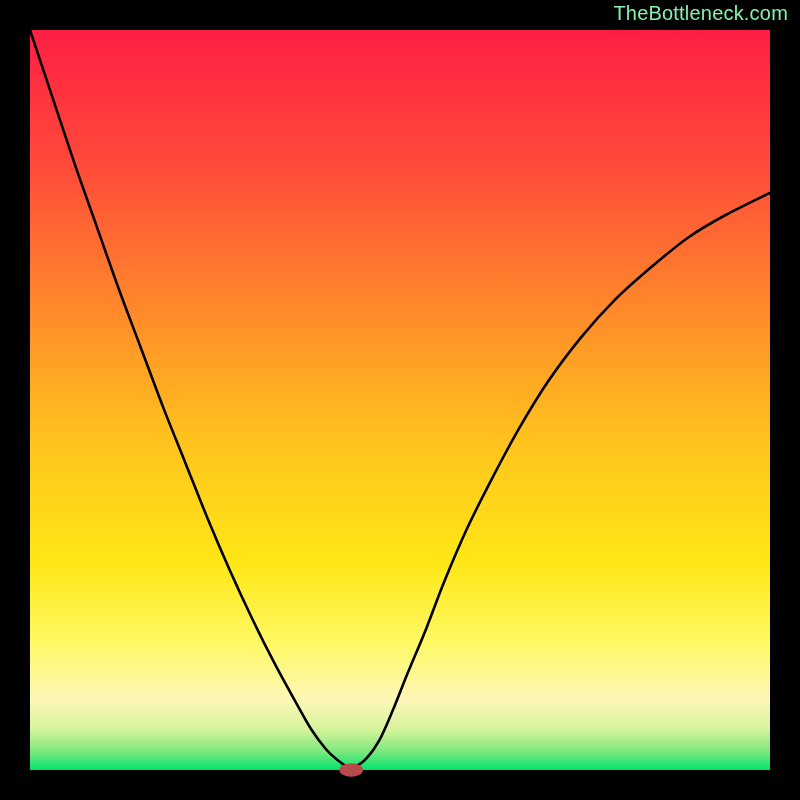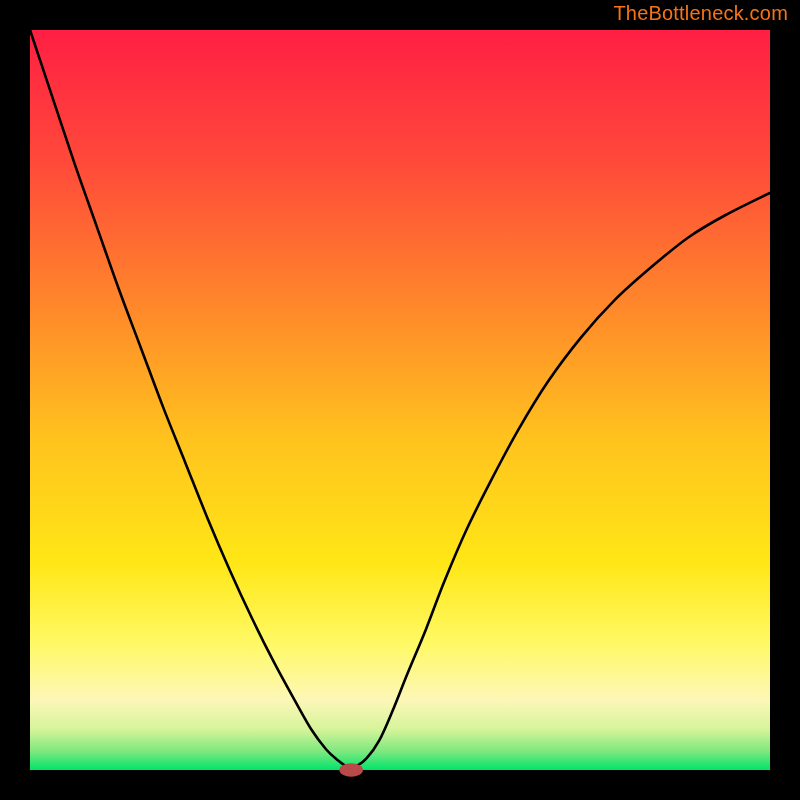--- a/index.html
+++ b/index.html
@@ -14,21 +14,21 @@
   .frame {
     position: relative;
     width: 800px;
     height: 800px;
     background: #000;
   }
   .watermark {
     position: absolute;
     top: 2px;
     right: 12px;
-    color: #f97316;
+    color: #86efac;
     font-size: 20px;
     font-weight: 500;
     letter-spacing: 0.2px;
     z-index: 30;
   }
   svg {
     position: absolute;
     left: 0;
     top: 0;
   }

